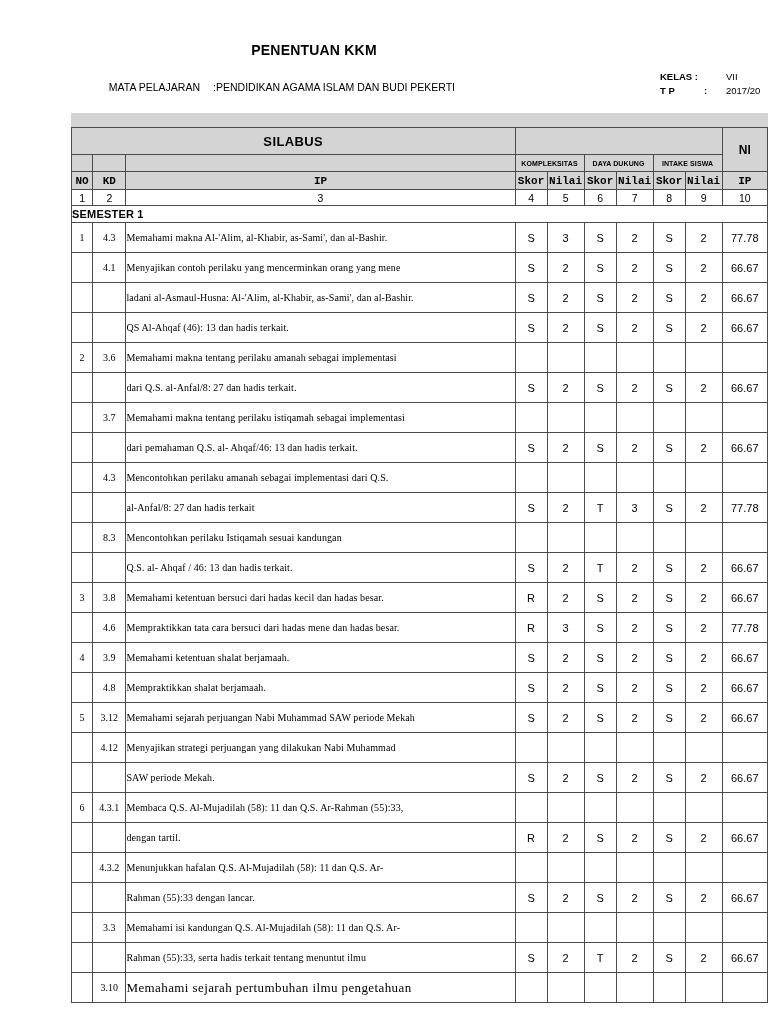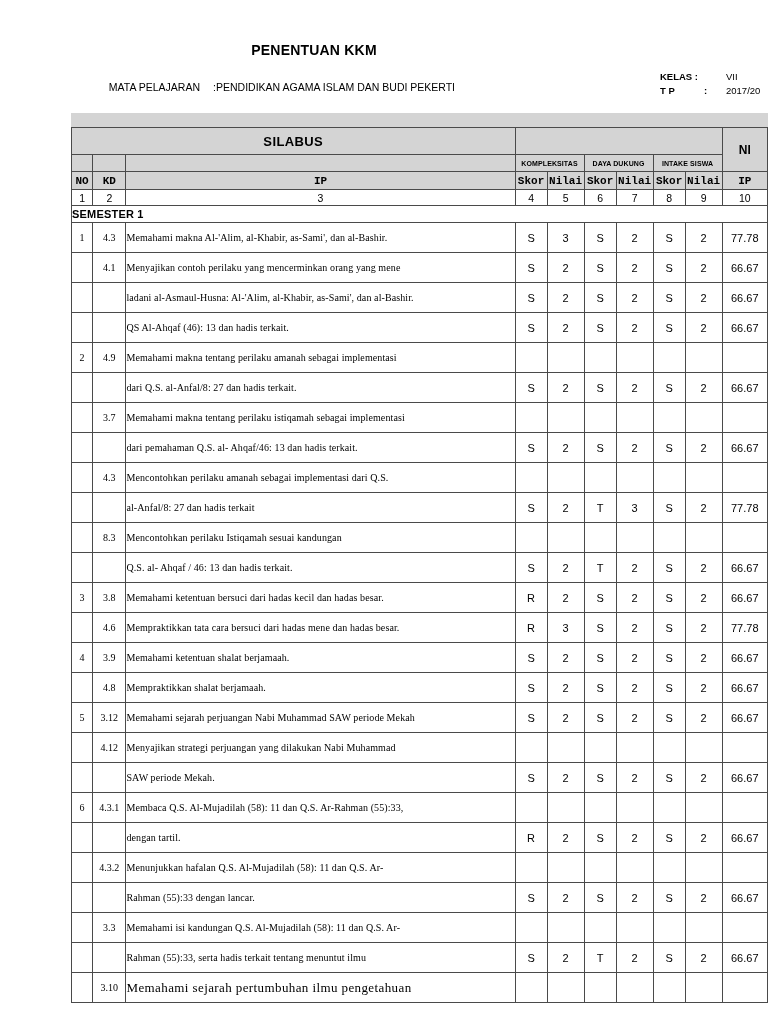--- a/index.html
+++ b/index.html
@@ -278,21 +278,21 @@
         <td class="cell-v">S</td>
         <td class="cell-v">2</td>
         <td class="cell-v">S</td>
         <td class="cell-v">2</td>
         <td class="cell-v">S</td>
         <td class="cell-v">2</td>
         <td class="cell-v thick-right">66.67</td>
       </tr>
       <tr class="data-row sep-top">
         <td class="cell-no thick-left">2</td>
-        <td class="cell-kd">4.9</td>
+        <td class="cell-kd">3.6</td>
         <td class="cell-ip">Memahami makna tentang perilaku amanah sebagai implementasi</td>
         <td class="cell-v"></td>
         <td class="cell-v"></td>
         <td class="cell-v"></td>
         <td class="cell-v"></td>
         <td class="cell-v"></td>
         <td class="cell-v"></td>
         <td class="cell-v thick-right"></td>
       </tr>
       <tr class="data-row">

